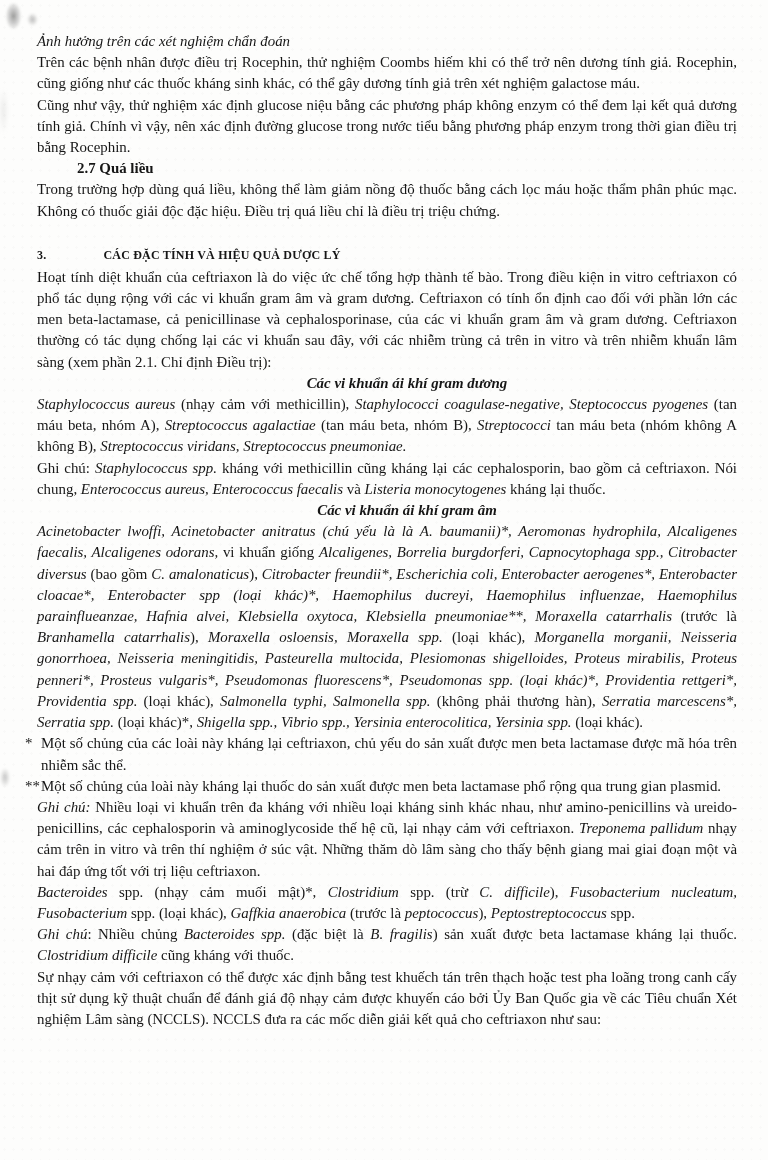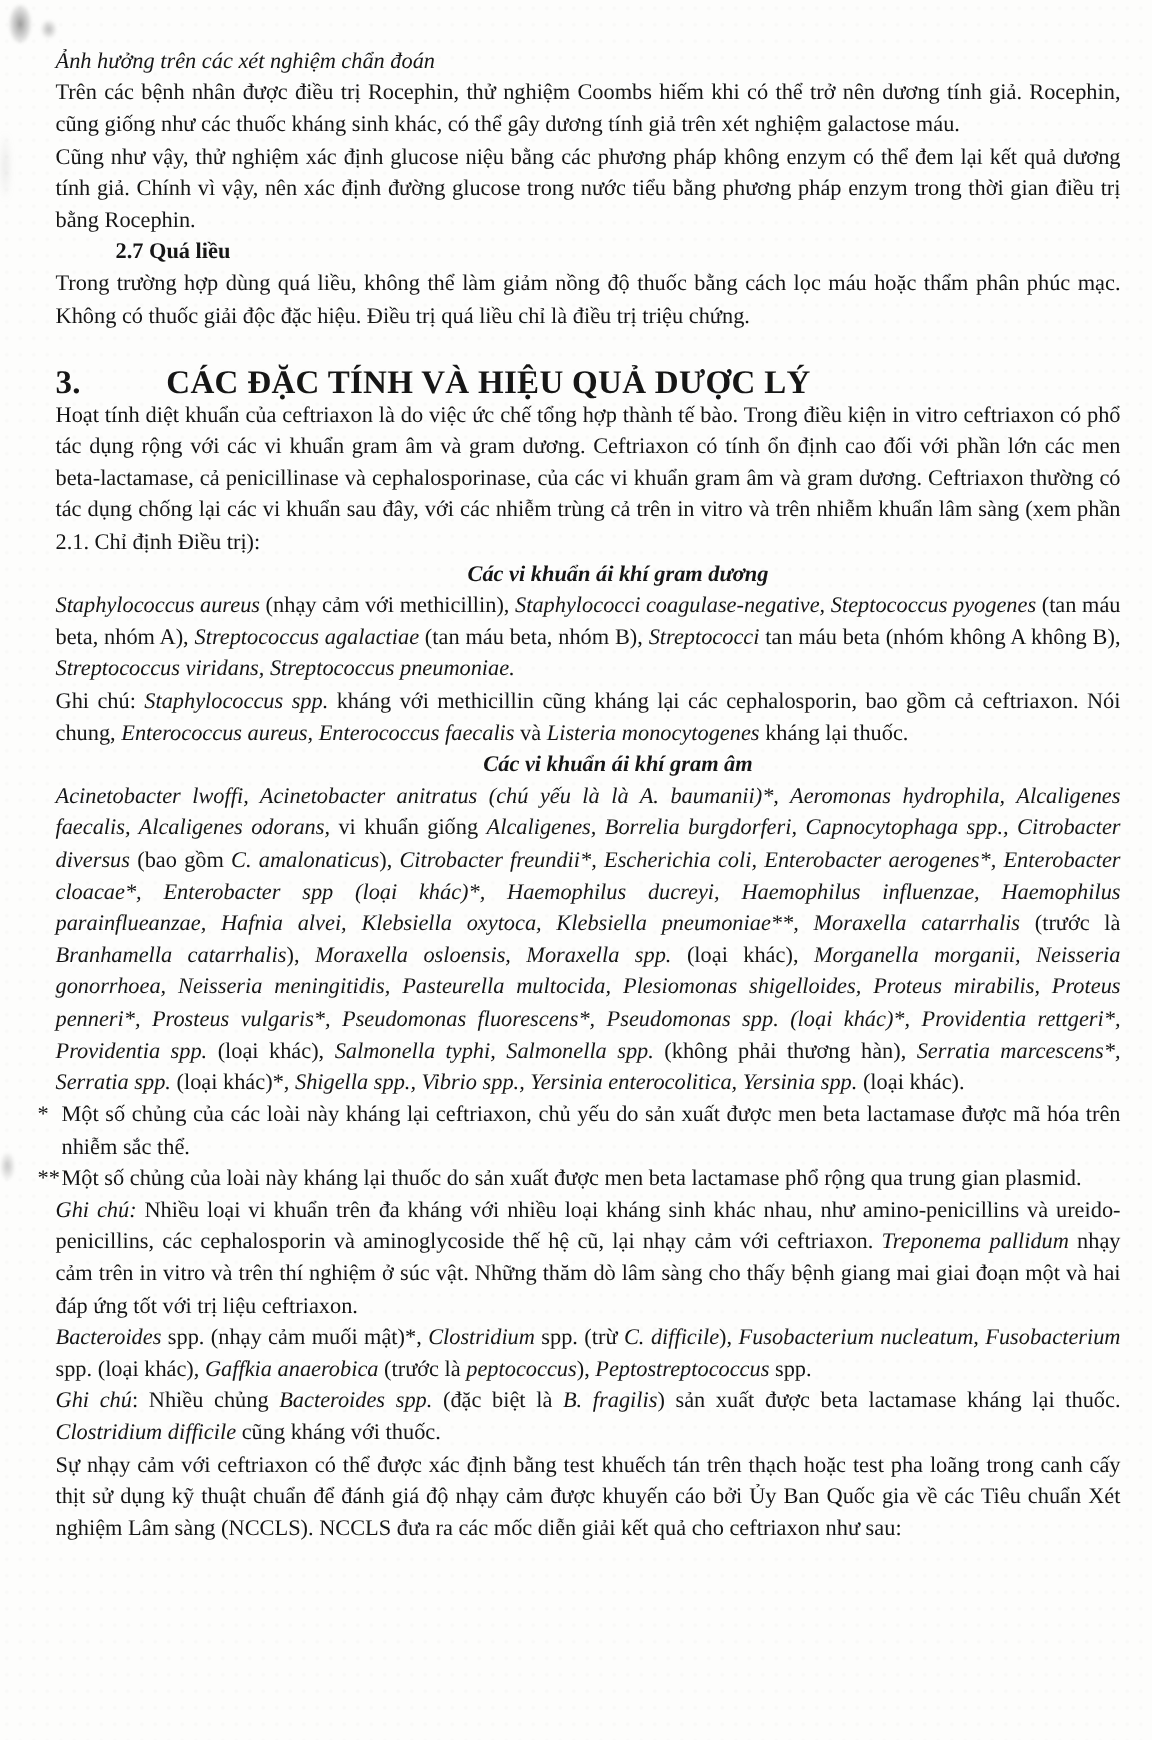--- a/index.html
+++ b/index.html
@@ -7,35 +7,35 @@
     width:768px;height:1160px;
     background:#fdfdfc;
     font-family:"Liberation Serif","DejaVu Serif",serif;
     color:#161616;
     overflow:hidden;
   }
   .page{
     position:relative;
     box-sizing:border-box;
     width:768px;height:1160px;
-    padding:31px 21px 0 37px;
+    padding:31px 31px 0 37px;
     background:
       radial-gradient(rgba(0,0,0,0.016) 1px, transparent 1.2px);
     background-size:9px 11px;
     font-size:14.9px;
     line-height:21.2px;
     overflow:hidden;
   }
   .blk{margin:0;}
   .p{text-align:justify;}
   .it{font-style:italic;}
   .bo{font-weight:bold;margin-left:40px;}
   .si{font-style:italic;}
   .h{font-weight:bold;}
-  .hs{font-weight:bold;font-size:22px;margin-top:21px;letter-spacing:0.2px;line-height:24px;}
+  .hs{font-weight:bold;font-size:12px;margin-top:21px;letter-spacing:0.2px;line-height:24px;}
   .hs .marker{display:inline-block;margin-right:17px;}
   .hbi{font-weight:bold;font-style:italic;text-align:center;}
   .li{position:relative;padding-left:4px;text-align:justify;}
   .li .marker{position:absolute;left:-12px;top:0;white-space:pre;}
   .pstar{margin-left:-11px;text-align:justify;}
   
   .smudge{position:absolute;border-radius:50%;pointer-events:none;}
   .smudge-a{left:6px;top:3px;width:15px;height:26px;
     background:radial-gradient(ellipse at center, rgba(75,75,75,0.55), rgba(120,120,120,0.18) 60%, transparent 78%);
     filter:blur(1px);}

